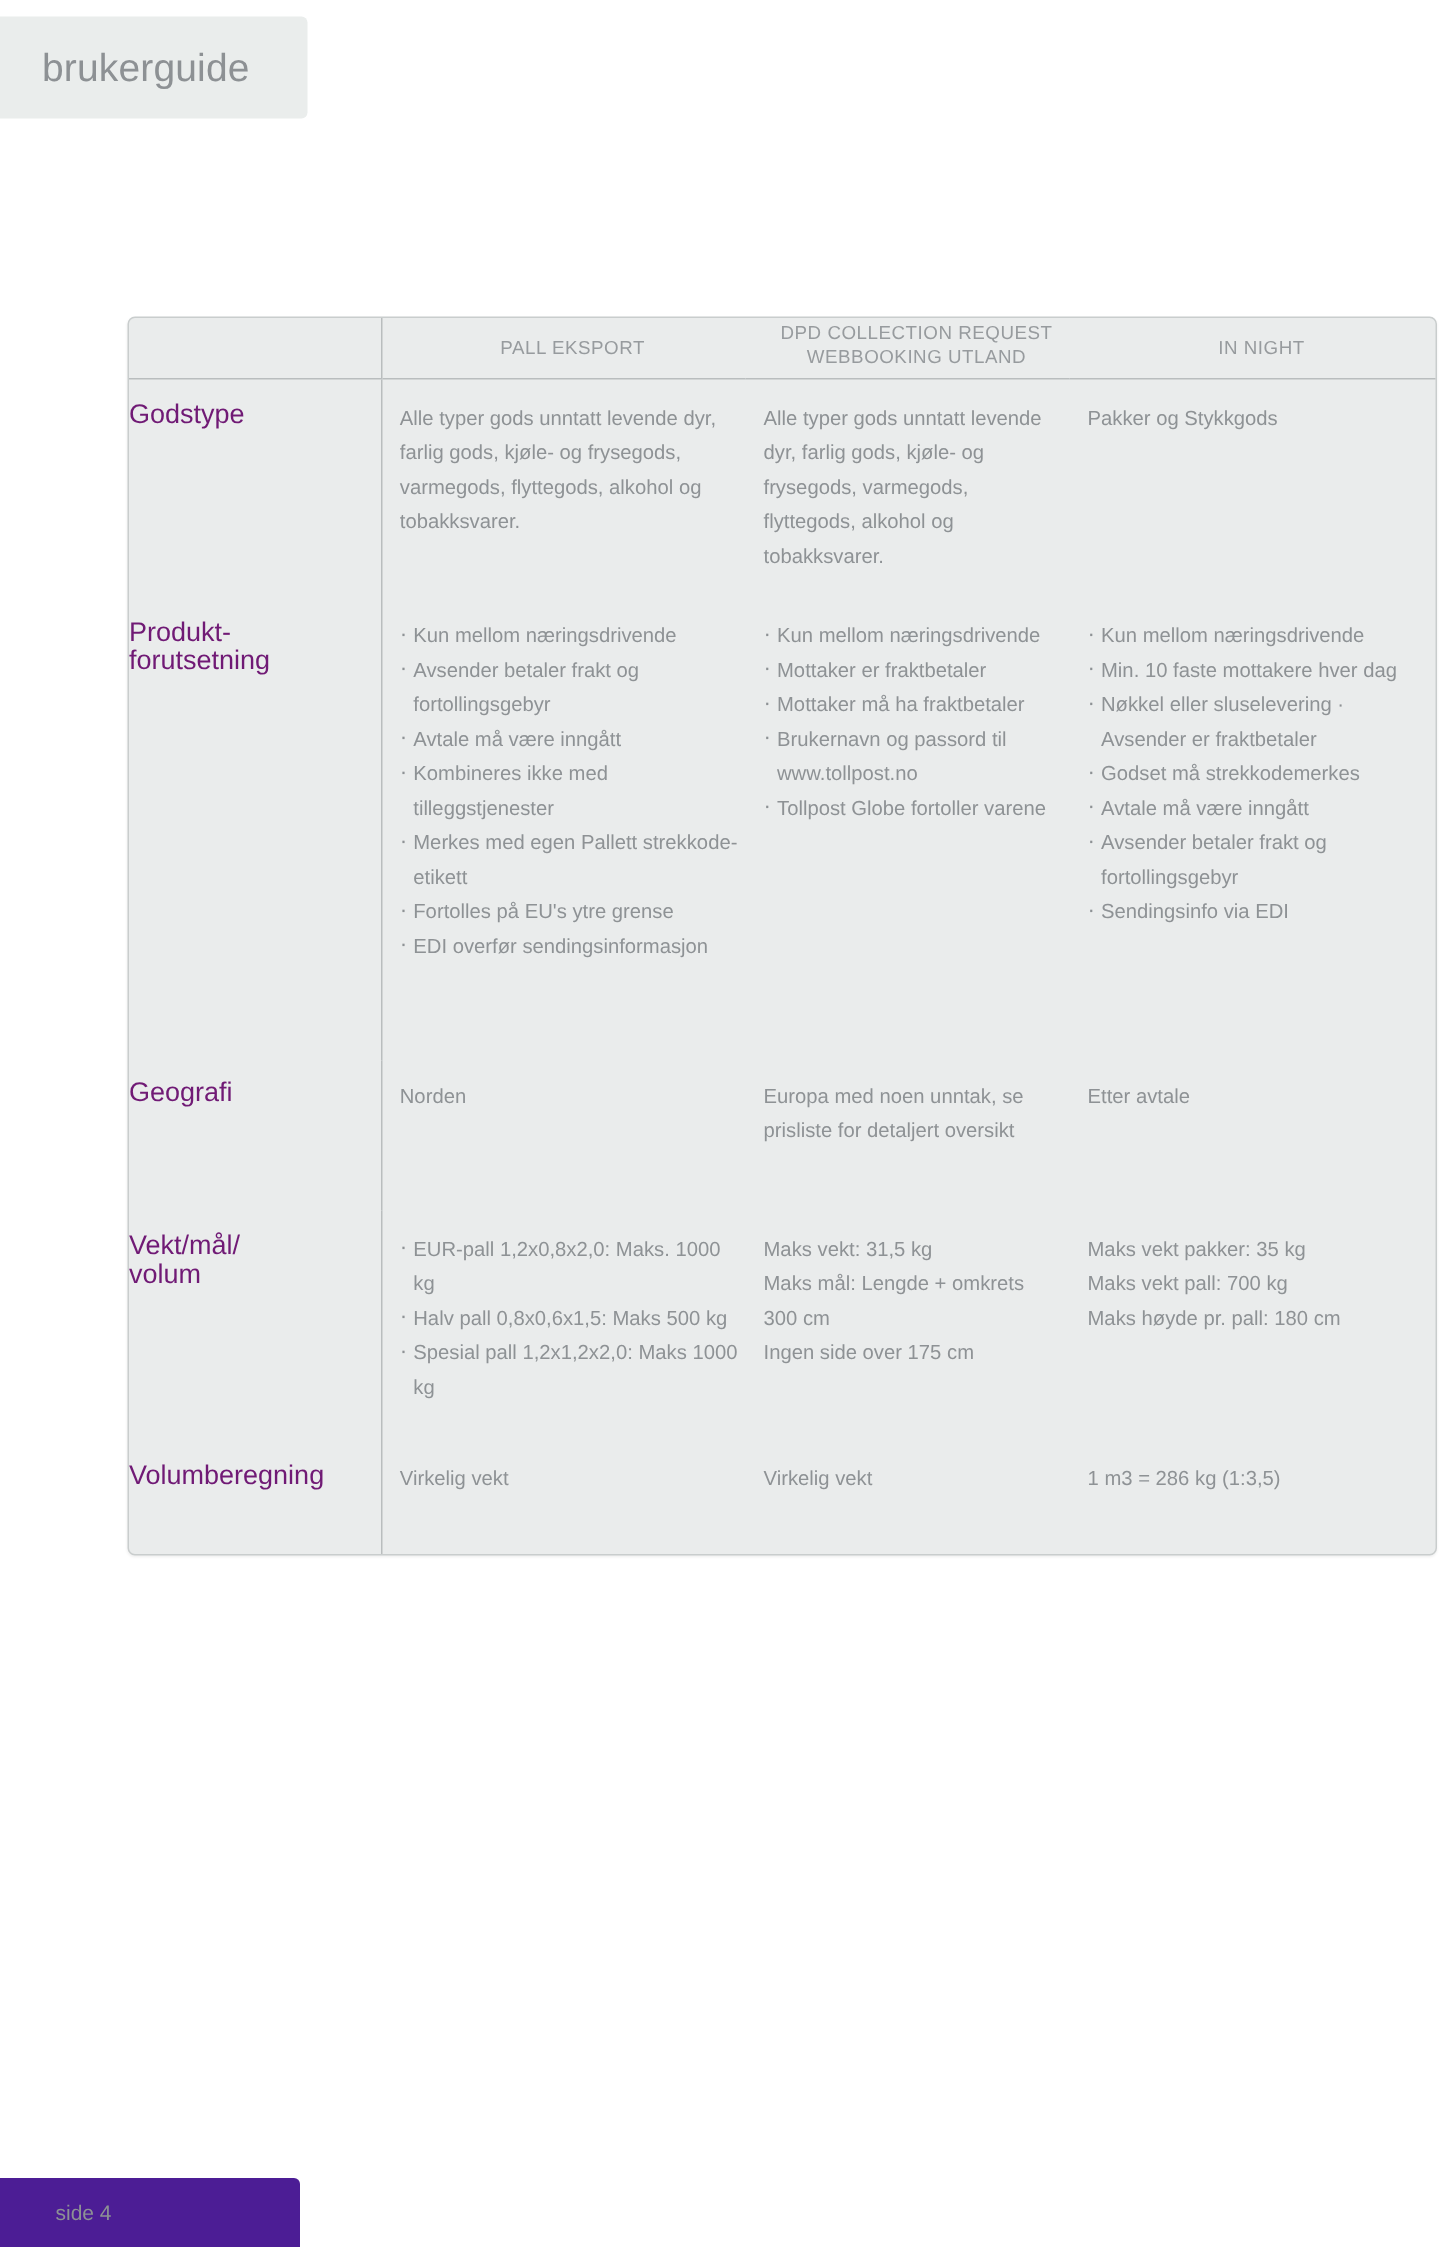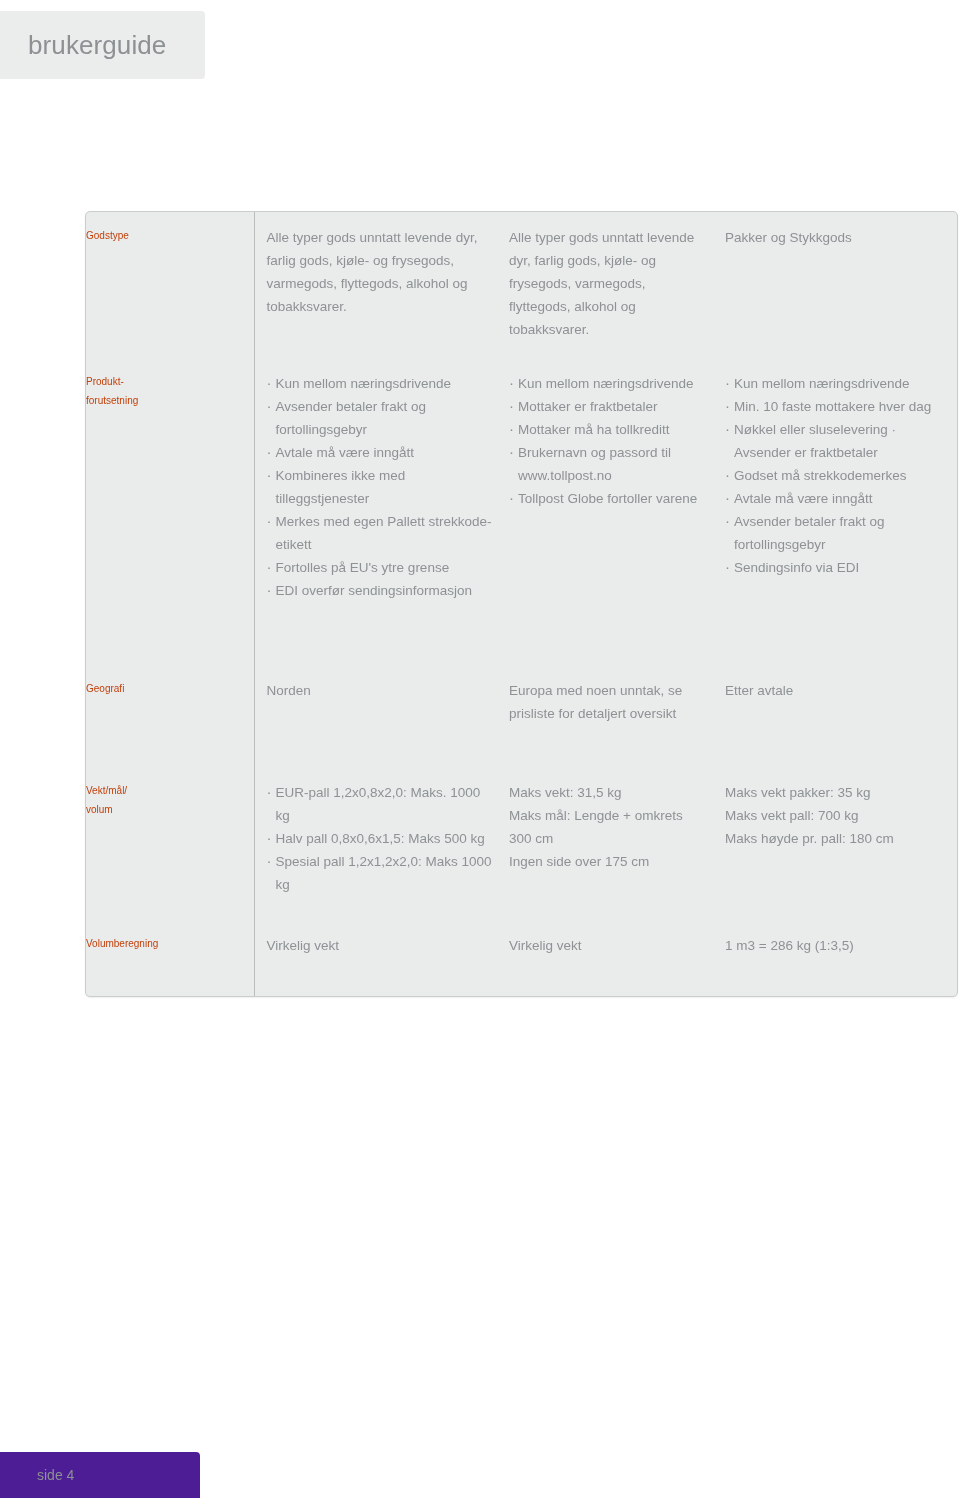--- a/index.html
+++ b/index.html
@@ -107,22 +107,22 @@
 
   
   tr.body-row td {
     box-sizing: border-box;
   }
   td.label-cell {
     padding-left: 12px;
     padding-top: 0;
   }
   .label-txt {
-    font-size: 10px;
-    color: #c2410c;
+    font-size: 18px;
+    color: #701a75;
     line-height: 19px;
   }
   .cell-txt {
     font-size: 13.5px;
     color: #8e9295;
     line-height: 23px;
     padding-left: 12px;
     padding-right: 6px;
   }
   ul.blist {
@@ -169,20 +169,33 @@
 <div class="matrix">
   <table class="grid">
     <colgroup>
       <col class="c-label">
         <col class="c-one">
         <col class="c-two">
         <col class="c-three">
     </colgroup>
 
     <tbody>
+        <tr class="head-row">
+      <th></th>
+      <th class="sep">
+        <div class="hdr-txt">PALL EKSPORT</div>
+      </th>
+      <th>
+        <div class="hdr-txt two-line">DPD COLLECTION REQUEST</div>
+        <div class="hdr-txt">WEBBOOKING UTLAND</div>
+      </th>
+      <th>
+        <div class="hdr-txt">IN NIGHT</div>
+      </th>
+    </tr>
 
     <tr class="body-row r-godstype">
       <td class="label-cell">
         <div class="label-txt">Godstype</div>
       </td>
       <td class="sep">
         <div class="cell-txt">Alle typer gods unntatt levende dyr, farlig gods, kjøle- og frysegods, varmegods, flyttegods, alkohol og tobakksvarer.</div>
       </td>
       <td>
         <div class="cell-txt">Alle typer gods unntatt levende dyr, farlig gods, kjøle- og frysegods, varmegods, flyttegods, alkohol og tobakksvarer.</div>
@@ -205,21 +218,21 @@
               <li>Kombineres ikke med tilleggstjenester</li>
               <li>Merkes med egen Pallett strekkode-etikett</li>
               <li>Fortolles på EU's ytre grense</li>
               <li>EDI overfør sendingsinformasjon</li>
             </ul>
       </td>
       <td>
         <ul class="blist">
               <li>Kun mellom næringsdrivende</li>
               <li>Mottaker er fraktbetaler</li>
-              <li>Mottaker må ha tollkreditt</li>
+              <li>Mottaker må ha fraktbetaler</li>
               <li>Brukernavn og passord til www.tollpost.no</li>
               <li>Tollpost Globe fortoller varene</li>
             </ul>
       </td>
       <td>
         <ul class="blist">
               <li>Kun mellom næringsdrivende</li>
               <li>Min. 10 faste mottakere hver dag</li>
               <li>Nøkkel eller sluselevering ·</li>
               <li class="nodot">Avsender er fraktbetaler</li>

